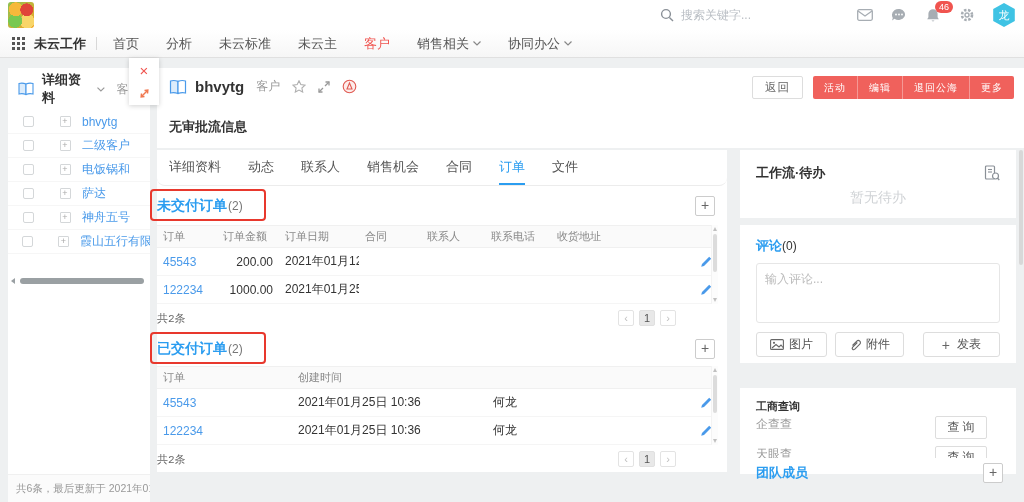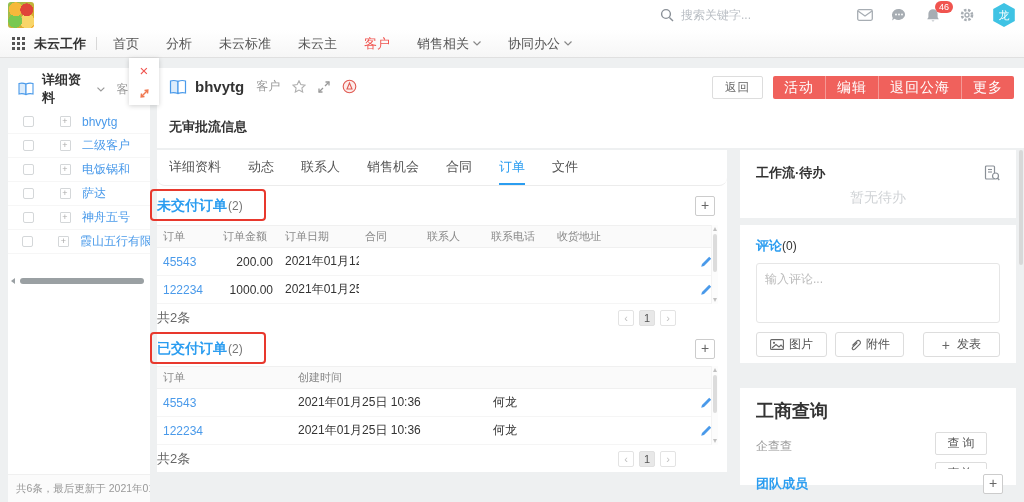--- a/index.html
+++ b/index.html
@@ -58,21 +58,21 @@
   
   .detail-head { position:absolute; left:157px; top:68px; width:867px; height:80px; background:#fff; }
   .dh-row1 { display:flex; align-items:center; padding:10px 0 0 12px; }
   .dh-name { font-weight:bold; font-size:15px; color:#333; margin-left:8px; }
   .dh-type { color:#999; font-size:12px; margin-left:12px; }
   .dh-ic { margin-left:12px; cursor:pointer; display:flex; align-items:center; }
   .dh-info { position:absolute; left:12px; top:50px; font-weight:bold; font-size:13px; color:#333; }
   .dh-btns { position:absolute; right:10px; top:8px; display:flex; align-items:center; }
   .btn-back { height:23px; padding:0 12px; border:1px solid #ddd; border-radius:2px; background:#fff; color:#666; font-size:11.5px; display:flex; align-items:center; cursor:pointer; margin-right:10px; letter-spacing:1px; }
   .btn-group { display:flex; height:23px; border-radius:2px; overflow:hidden; }
-  .btn-red { background:#f0615c; color:#fff; font-size:14px; padding:10px 11px; display:flex; align-items:center; cursor:pointer; letter-spacing:1px; }
+  .btn-red { background:#f0615c; color:#fff; font-size:10px; padding:10px 11px; display:flex; align-items:center; cursor:pointer; letter-spacing:1px; }
   .btn-red + .btn-red { border-left:1px solid rgba(255,255,255,.35); }
 
   
   .main-card { position:absolute; left:157px; top:150px; width:570px; height:322px; background:#fff; }
   .tabs { height:36px; display:flex; align-items:stretch; border-bottom:1px solid #ececec; padding-left:12px;border-radius:8px; }
   .tab { display:flex; align-items:center; margin-right:27px; font-size:13px; color:#555; cursor:pointer; border-bottom:2px solid transparent; }
   .tab.active { color:#2b9df0; border-bottom-color:#2b9df0; }
   .mc-body { position:relative; padding:0 0; }
   .sec-head { position:relative; height:39px; display:flex; align-items:center; }
   .sec-title { font-weight:bold; font-size:14px; color:#2b9df0; }
@@ -83,21 +83,21 @@
   .tbl { position:relative; margin-right:9px; }
   .t-head { display:flex; height:23px; background:#fafafa; border-top:1px solid #f0f0f0; border-bottom:1px solid #f0f0f0; align-items:center; }
   .t-head .cell { font-size:11px; color:#888; }
   .t-row { display:flex; height:28px; align-items:center; border-bottom:1px solid #f5f5f5; }
   .cell { padding:0 6px; overflow:hidden; white-space:nowrap; font-size:12px; color:#333; }
   .c-link { color:#4a9aea; cursor:pointer; }
   .num { text-align:right; }
   .t1c1{width:60px;} .t1c2{width:62px;} .t1c3{width:80px;} .t1c4{width:62px;} .t1c5{width:64px;} .t1c6{width:66px;} .t1c7{flex:1;} .t1ce{width:36px; display:flex; justify-content:flex-end;}
   .t2c1{width:135px;} .t2c2{width:195px;} .t2c3{width:150px;} .t2ce{flex:1; display:flex; justify-content:flex-end;}
   .t-foot { display:flex; height:28px; align-items:center; margin-right:9px; }
-  .t-total { font-size:13px; color:#666; }
+  .t-total { font-size:11px; color:#666;font-family:Liberation Mono, monospace; }
   .pager { margin-left:auto; display:flex; gap:5px; margin-right:42px; }
   .pg { width:16px; height:16px; border:1px solid #e3e3e3; border-radius:2px; background:#fff; color:#c0c0c0; font-size:11px;
     display:flex; align-items:center; justify-content:center; cursor:pointer; }
   .pg.cur { background:#e8e8e8; border-color:#e0e0e0; color:#555; }
   .vscroll { position:absolute; right:0; top:0; width:7px; background:#fcfcfc; border-left:1px solid #f3f3f3; }
   .vscroll .up { position:absolute; top:2px; left:1px; width:0; height:0; border-left:2.5px solid transparent; border-right:2.5px solid transparent; border-bottom:4px solid #c0c0c0; }
   .vscroll .dn { position:absolute; bottom:2px; left:1px; width:0; height:0; border-left:2.5px solid transparent; border-right:2.5px solid transparent; border-top:4px solid #c0c0c0; }
   .vscroll .vthumb { position:absolute; left:1px; top:9px; width:4px; height:38px; background:#dcdcdc; border-radius:2px; cursor:grab; }
 
   
@@ -111,26 +111,26 @@
   .cm-title .t { font-weight:bold; font-size:13px; color:#2b9df0; }
   .cm-title .c { font-size:12px; color:#333; }
   .cm-box { display:block; width:244px; height:60px; margin:0 16px; border:1px solid #e6e6e6; border-radius:3px; padding:7px 8px;
     font-family:"Liberation Sans","DejaVu Sans",sans-serif; font-size:12px; color:#333; resize:none; outline:none; }
   .cm-box::placeholder { color:#bbb; }
   .cm-btns { display:flex; align-items:center; gap:8px; margin:9px 16px 0; }
   .wbtn { height:25px; border:1px solid #ddd; border-radius:3px; background:#fff; color:#555; font-size:12px;
     display:flex; align-items:center; gap:5px; padding:0 13px; cursor:pointer; }
   .wbtn.post { margin-left:auto; padding:0 18px; gap:7px; }
   .rc3 { top:388px; height:84px; }
-  .bq-title { padding:11px 16px 2px; font-size:18px; color:#333; font-weight:bold; }
-  .bq-row { display:flex; align-items:flex-end; height:30px; padding:0 16px; }
+  .bq-title { padding:11px 16px 2px; font-size:11px; color:#333; font-weight:bold; }
+  .bq-row { display:flex; align-items:flex-start; height:30px; padding:0 16px; }
   .bq-name { color:#999; font-size:12px; }
   .bq-btn { margin-left:auto; margin-right:13px; width:52px; height:23px; border:1px solid #ddd; border-radius:2px; background:#fff;
     color:#555; font-size:12px; display:flex; align-items:center; justify-content:center; letter-spacing:3px; padding-left:3px; cursor:pointer; }
-  .rc4 { top:469px; height:16px; }
+  .rc4 { top:458px; height:16px; }
   .rc4 .sec-title { position:absolute; left:16px; top:6px; font-size:13px; }
   .rc4 .add-btn { top:5px; right:13px; }
   .right-scroll { position:absolute; left:1019px; top:150px; width:4px; height:115px; background:#d8d8d8; border-radius:2px; cursor:grab; }
 
   svg { display:block; }
 </style>
 </head>
 <body>
 
 <div class="page">

